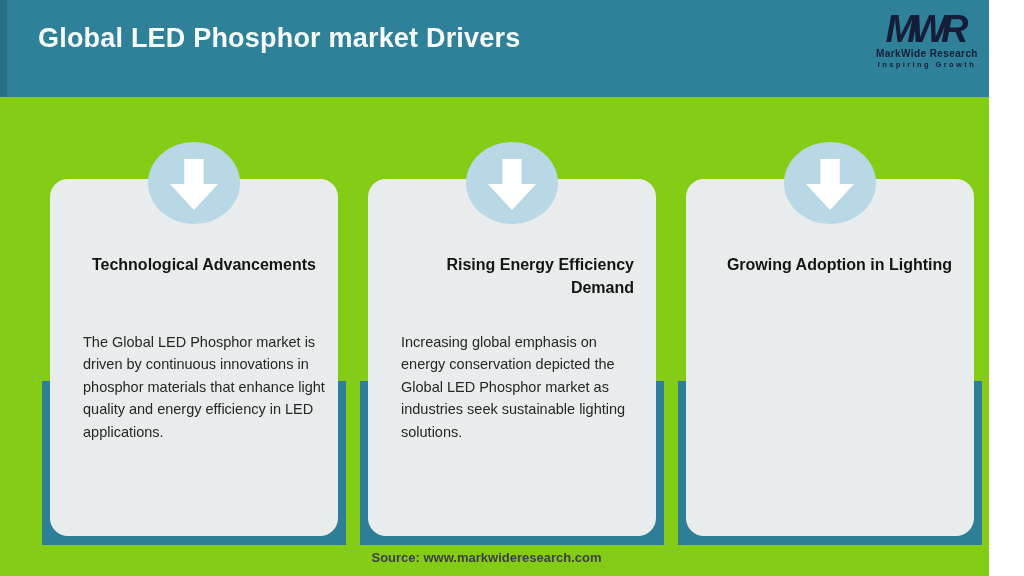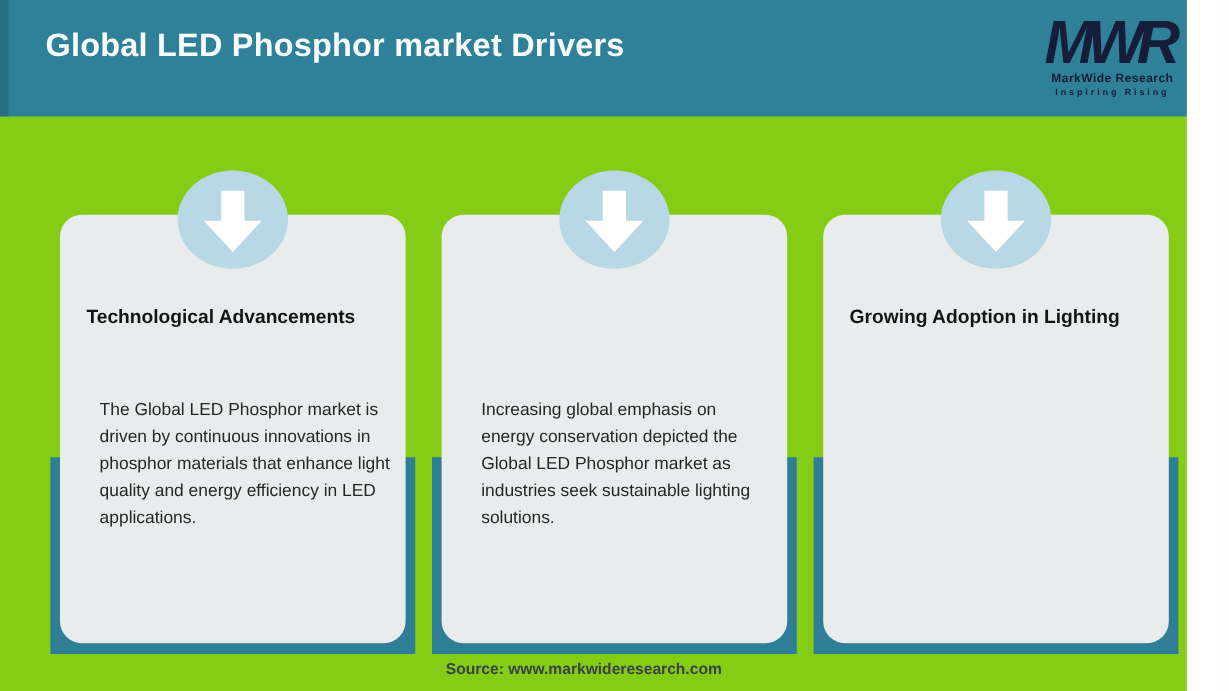--- a/index.html
+++ b/index.html
@@ -49,21 +49,21 @@
   .logo {
     position: absolute;
     top: 10px; right: 22px;
     width: 150px;
     text-align: center;
     color: var(--logo);
     line-height: 1;
   }
   .logo-mwr {
     display: inline-block;
-    font-size: 50px;
+    font-size: 38px;
     font-weight: 800;
     font-style: italic;
     letter-spacing: -6px;
     transform: scaleY(1.02);
     padding-right: 6px;
   }
   .logo-name {
     margin-top: 1px;
     font-size: 10px;
     font-weight: bold;
@@ -96,21 +96,21 @@
   .card {
     position: absolute;
     left: 8px; top: 179px;
     width: 288px; height: 357px;
     background: var(--card);
     border-radius: 18px;
   }
   .card-title {
     position: absolute;
     top: 74px; left: 22px; right: 22px;
-    text-align: left;
+    text-align: right;
     font-size: 16px;
     line-height: 23px;
     font-weight: bold;
     color: var(--heading-text);
   }
   .card-body {
     position: absolute;
     top: 152px; left: 13px; right: 12px;
     font-size: 14.5px;
     line-height: 22.4px;
@@ -151,40 +151,41 @@
 <body>
 
 <div class="canvas">
 
   <div class="header">
     <div class="header-strip"></div>
     <div class="page-title">Global LED Phosphor market Drivers</div>
     <div class="logo">
       <div class="logo-mwr">MWR</div>
       <div class="logo-name">MarkWide Research</div>
-      <div class="logo-tagline">Inspiring Rising</div>
+      <div class="logo-tagline">Inspiring Growth</div>
     </div>
   </div>
 
   <div class="group group-1">
     <div class="backing"></div>
     <div class="card">
       <div class="card-title">Technological Advancements</div>
       <div class="card-body">The Global LED Phosphor market is driven by continuous innovations in phosphor materials that enhance light quality and energy efficiency in LED applications.</div>
     </div>
     <div class="circle">
       <svg class="arrow-svg" width="50" height="56" viewBox="0 0 50 58">
         <path d="M15 3 h20 v26 h15 L25 56 L0 29 h15 z" fill="#ffffff"></path>
       </svg>
     </div>
   </div>
 
   <div class="group group-2">
     <div class="backing"></div>
     <div class="card">
+      <div class="card-title">Rising Energy Efficiency Demand</div>
       <div class="card-body">Increasing global emphasis on energy conservation depicted the Global LED Phosphor market as industries seek sustainable lighting solutions.</div>
     </div>
     <div class="circle">
       <svg class="arrow-svg" width="50" height="56" viewBox="0 0 50 58">
         <path d="M15 3 h20 v26 h15 L25 56 L0 29 h15 z" fill="#ffffff"></path>
       </svg>
     </div>
   </div>
 
   <div class="group group-3">

